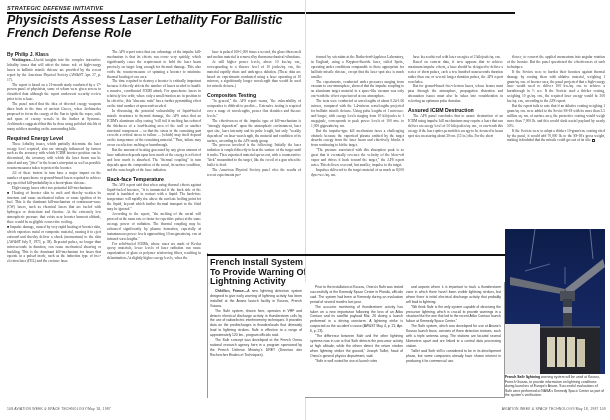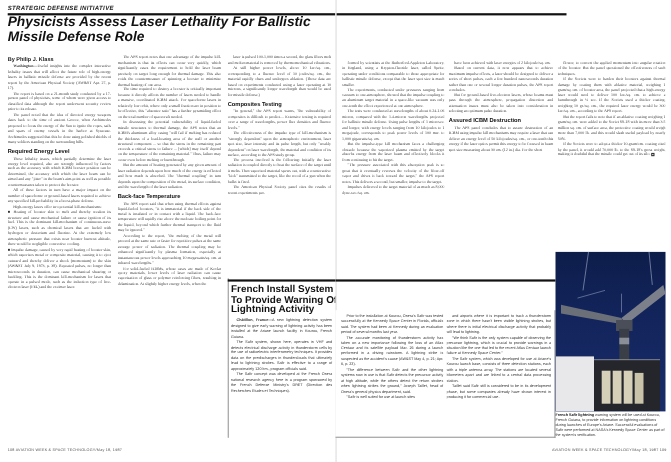--- a/index.html
+++ b/index.html
@@ -29,21 +29,21 @@
   .caption b { color: #111; }
   .footer { position: absolute; top: 407px; font-family: "Liberation Sans", sans-serif; font-size: 3.4px; color: #555; letter-spacing: 0.2px; }
   .end-mark { display: inline-block; width: 3px; height: 3px; border: 0.5px solid #333; vertical-align: middle; }
 </style>
 </head>
 <body>
 
 <div class="page page-left">
   <div class="section-tag">STRATEGIC DEFENSE INITIATIVE</div>
   <div class="top-rule"></div>
-  <h1 class="headline">Physicists Assess Laser Lethality For Ballistic Missile Defense Role</h1>
+  <h1 class="headline">Physicists Assess Laser Lethality For Ballistic French Defense Role</h1>
   <div class="byline">By Philip J. Klass</div>
 
   <div class="col" style="left:7px; top:58px; width:94px; height:345px;">
     <p><b>Washington—</b><span>Useful insights into the complex interactive lethality issues that will affect the future role of high-energy lasers in ballistic missile defense are provided by the recent report by the American Physical Society (AW&amp;ST Apr. 27, p. 17).</span></p>
     <p>The report is based on a 21-month study conducted by a 17-person panel of physicists, some of whom were given access to classified data although the report underwent security review prior to its release.</p>
     <p>The panel noted that the idea of directed energy weapons dates back to the time of ancient Greece, when Archimedes proposed to focus the energy of the Sun to ignite the ropes, sails and spars of enemy vessels in the harbor at Syracuse. Archimedes suggested that this be done using polished shields of many soldiers standing on the surrounding hills.</p>
     <p class="subhead">Required Energy Level</p>
     <p>These lethality issues, which partially determine the laser energy level required, also are strongly influenced by factors such as the accuracy with which ICBM booster position can be determined, the accuracy with which the laser beam can be aimed and any "jitter" in the beam's aim-point as well as possible countermeasures taken to protect the booster.</p>
     <p>All of these factors in turn have a major impact on the number of spaceborne or ground-based lasers required to achieve any specified kill-probability in a boost-phase defense.</p>
     <p>High-energy lasers offer two potential kill-mechanisms:</p>

